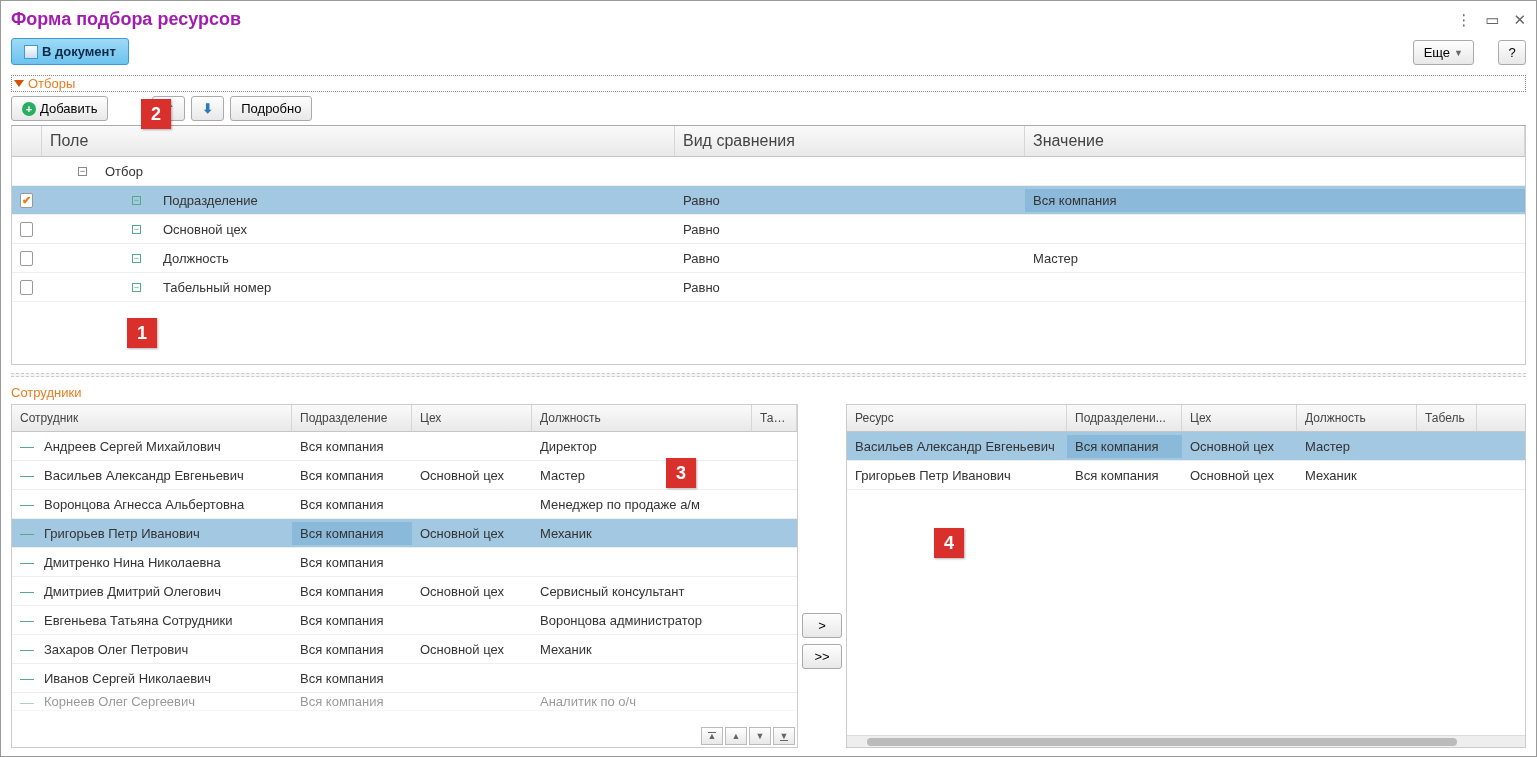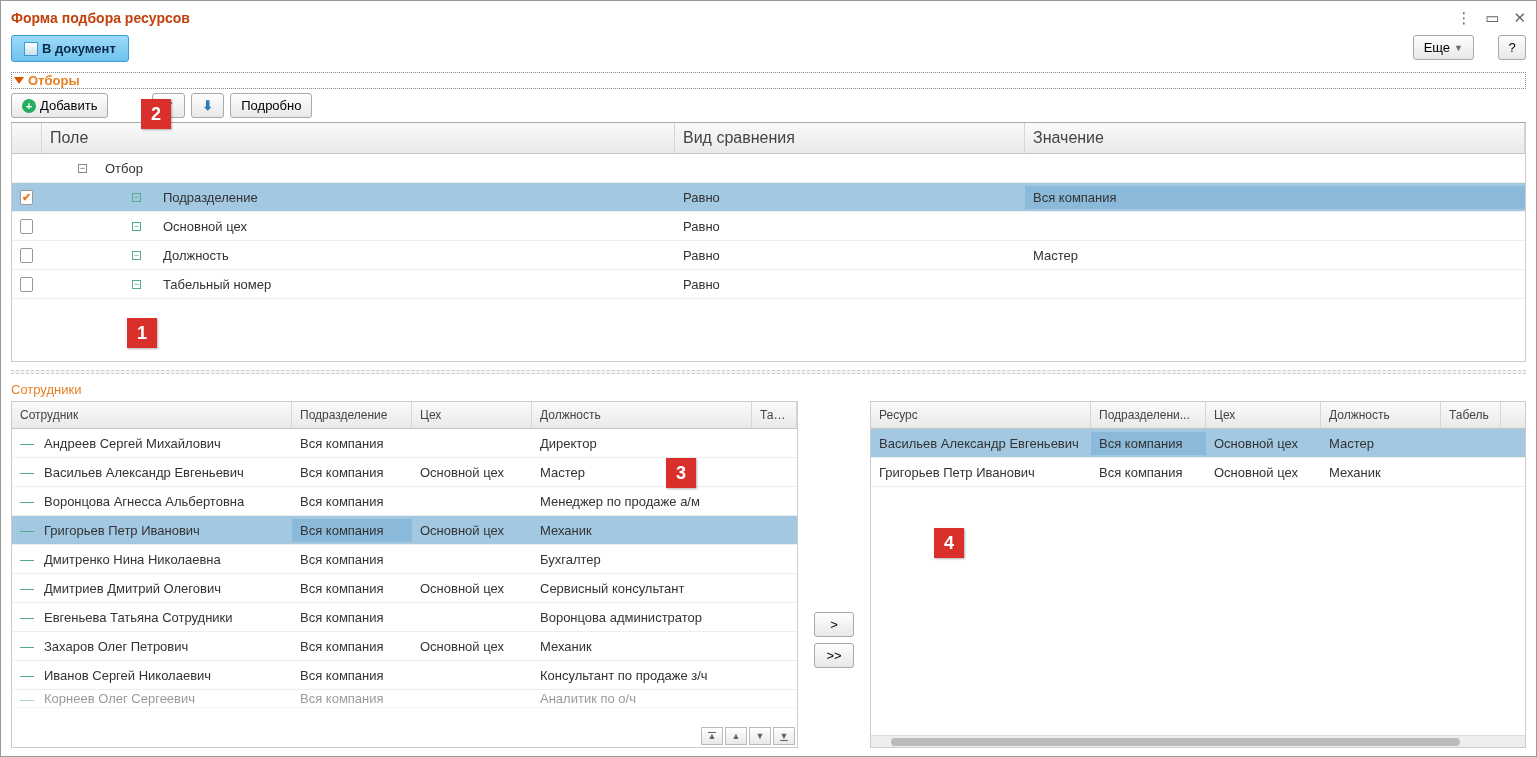--- a/index.html
+++ b/index.html
@@ -1,27 +1,27 @@
 <!DOCTYPE html>
 <html><head>
 <meta charset="utf-8">
 <style>
 * { box-sizing: border-box; margin: 0; padding: 0; }
 body { font-family: Arial, sans-serif; font-size: 13px; color: #333; background: #fff; }
 .app { border: 1px solid #999; width: 1537px; height: 757px; display: flex; flex-direction: column; padding: 8px 10px; }
 .title-bar { display: flex; align-items: center; margin-bottom: 8px; }
-.page-title { font-size: 14px; font-weight: bold; color: #c2410c; flex: 1; }
+.page-title { font-size: 18px; font-weight: bold; color: #a21caf; flex: 1; }
 .win-controls { display: flex; gap: 14px; align-items: center; color: #666; font-size: 15px; }
 .win-controls span { cursor: pointer; }
-.toolbar-top { display: flex; align-items: flex-start; margin-bottom: 6px; }
+.toolbar-top { display: flex; align-items: flex-end; margin-bottom: 6px; }
 .btn { padding: 4px 10px; border: 1px solid #aaa; border-radius: 3px; background: linear-gradient(#fefefe,#e8e8e8); cursor: pointer; font-size: 13px; display: inline-flex; align-items: center; gap: 4px; }
 .btn-primary { background: linear-gradient(#9edaf7,#6dc3ee); border-color: #3a9bd8; color: #0b2a4a; font-weight: bold; padding: 5px 12px; }
 .toolbar-right { margin-left: auto; display: flex; gap: 24px; }
 .btn-help { width: 28px; text-align: center; justify-content: center; }
-.section-header { display: flex; align-items: center; gap: 4px; color: #e67e22; font-size: 13px; margin: 4px 0; border:1px dotted transparent;font-weight:bold;}
+.section-header { display: flex; align-items: center; gap: 4px; color: #e67e22; font-size: 13px; margin: 4px 0; border:1px dotted transparent;}
 .section-header.focused { border:1px dotted #888; display:inline-flex; padding:0 2px;}
 .section-header .tri { width: 0; height: 0; border-left: 5px solid transparent; border-right: 5px solid transparent; border-top: 7px solid #d35400; }
 .filter-toolbar { display: flex; gap: 6px; margin-bottom: 4px; }
 .icon-plus { width: 14px; height: 14px; border-radius: 50%; background: #27ae60; color: #fff; display: inline-flex; align-items: center; justify-content: center; font-size: 11px; font-weight: bold; }
 .icon-arrow { color: #2a7ab8; font-weight: bold; font-size: 13px; }
 .filter-grid { border: 1px solid #ccc; border-top: 1px solid #aaa; height: 240px; overflow: hidden; display:flex; flex-direction:column;}
 .filter-head { display: flex; background: linear-gradient(#fafafa,#e9e9e9); border-bottom: 1px solid #c6c6c6; font-size: 16px; color: #444; }
 .filter-head .col { padding: 6px 8px; border-right: 1px solid #d6d6d6; }
 .col-chk { width: 30px; }
 .col-field { flex: 1; }
@@ -34,21 +34,21 @@
 .frow .c-cmp { width: 350px; }
 .frow .c-val { width: 500px; }
 .frow.selected { background: #a3c8e2; }
 .frow.selected .c-val{ background:#8bb9d9; }
 .chkbox { width: 15px; height: 15px; border: 1px solid #999; border-radius: 2px; background: #fff; display: inline-flex; align-items: center; justify-content: center; font-size: 11px; color: #e67e22; }
 .chkbox.checked::after{ content:"✔"; color:#e67e22; font-weight:bold;}
 .tree-minus { width: 9px; height: 9px; border: 1px solid #5a8; display: inline-flex; align-items: center; justify-content: center; font-size: 9px; color: #5a8; line-height:1; }
 .indent2 { width: 76px; display:inline-block; }
 .tree-collapse{ width:9px;height:9px;border:1px solid #888;display:inline-flex;align-items:center;justify-content:center;font-size:9px;line-height:1;color:#555;margin-left:28px;}
 .splitter { height: 4px; border-top: 1px dashed #ccc; border-bottom: 1px dashed #ccc; margin: 8px 0; background:#f5f5f5; }
-.lower { display: flex; gap: 16px; flex:1; overflow:hidden; }
+.lower { display: flex; gap: 4px; flex:1; overflow:hidden; }
 .emp-col { flex: 1; display: flex; flex-direction: column; }
 .emp-title { color: #e67e22; font-size: 13px; margin-bottom: 4px; }
 .grid { border: 1px solid #ccc; flex: 1; display: flex; flex-direction: column; overflow: hidden; }
 .ghead { display: flex; background: linear-gradient(#fafafa,#e9e9e9); border-bottom: 1px solid #c6c6c6; font-size: 12px; color: #444; }
 .ghead > div { padding: 6px 8px; border-right: 1px solid #d6d6d6; overflow:hidden; text-overflow:ellipsis; white-space:nowrap;}
 .gbody { overflow: hidden; flex: 1; position:relative; }
 .grow { display: flex; align-items: center; border-bottom: 1px solid #eee; height: 29px; font-size: 13px; }
 .grow > div { padding: 4px 8px; overflow:hidden; text-overflow:ellipsis; white-space:nowrap; }
 .grow.selected { background: #a3c8e2; }
 .grow.selected .sel-cell{ background:#8bb9d9;}
@@ -255,21 +255,20 @@
                 <div class="gc4">Механик</div>
                 <div class="gc5"></div>
               </div>
               <div class="grow">
                 <div class="gc1">
                   <span class="dash">—</span>
                   <span>Дмитренко Нина Николаевна</span>
                 </div>
                 <div class="gc2">Вся компания</div>
                 <div class="gc3"></div>
-                <div class="gc4">Бухгалтер</div>
                 <div class="gc5"></div>
               </div>
               <div class="grow">
                 <div class="gc1">
                   <span class="dash">—</span>
                   <span>Дмитриев Дмитрий Олегович</span>
                 </div>
                 <div class="gc2">Вся компания</div>
                 <div class="gc3">Основной цех</div>
                 <div class="gc4">Сервисный консультант</div>
@@ -295,21 +294,20 @@
                 <div class="gc4">Механик</div>
                 <div class="gc5"></div>
               </div>
               <div class="grow">
                 <div class="gc1">
                   <span class="dash">—</span>
                   <span>Иванов Сергей Николаевич</span>
                 </div>
                 <div class="gc2">Вся компания</div>
                 <div class="gc3"></div>
-                <div class="gc4">Консультант по продаже з/ч</div>
                 <div class="gc5"></div>
               </div>
               <div class="grow" style="opacity: 0.5; height: 18px; overflow: hidden;">
                 <div class="gc1">
                   <span class="dash">—</span>
                   <span>Корнеев Олег Сергеевич</span>
                 </div>
                 <div class="gc2">Вся компания</div>
                 <div class="gc3"></div>
                 <div class="gc4">Аналитик по о/ч</div>

